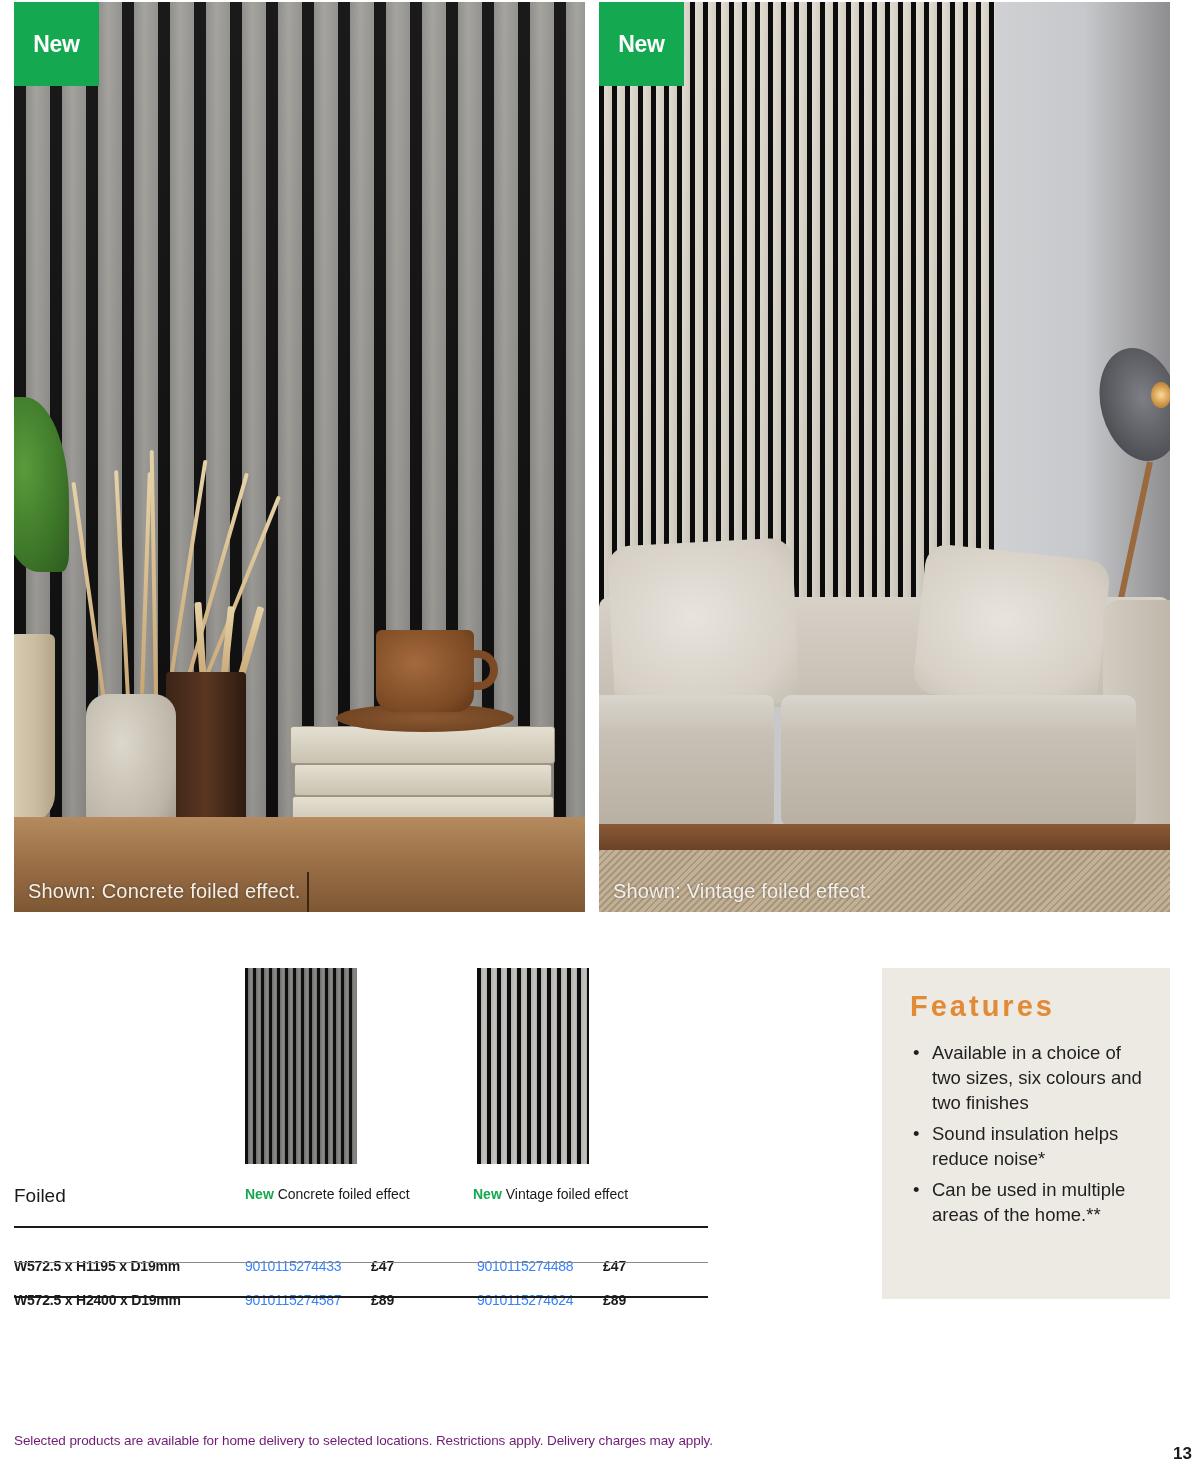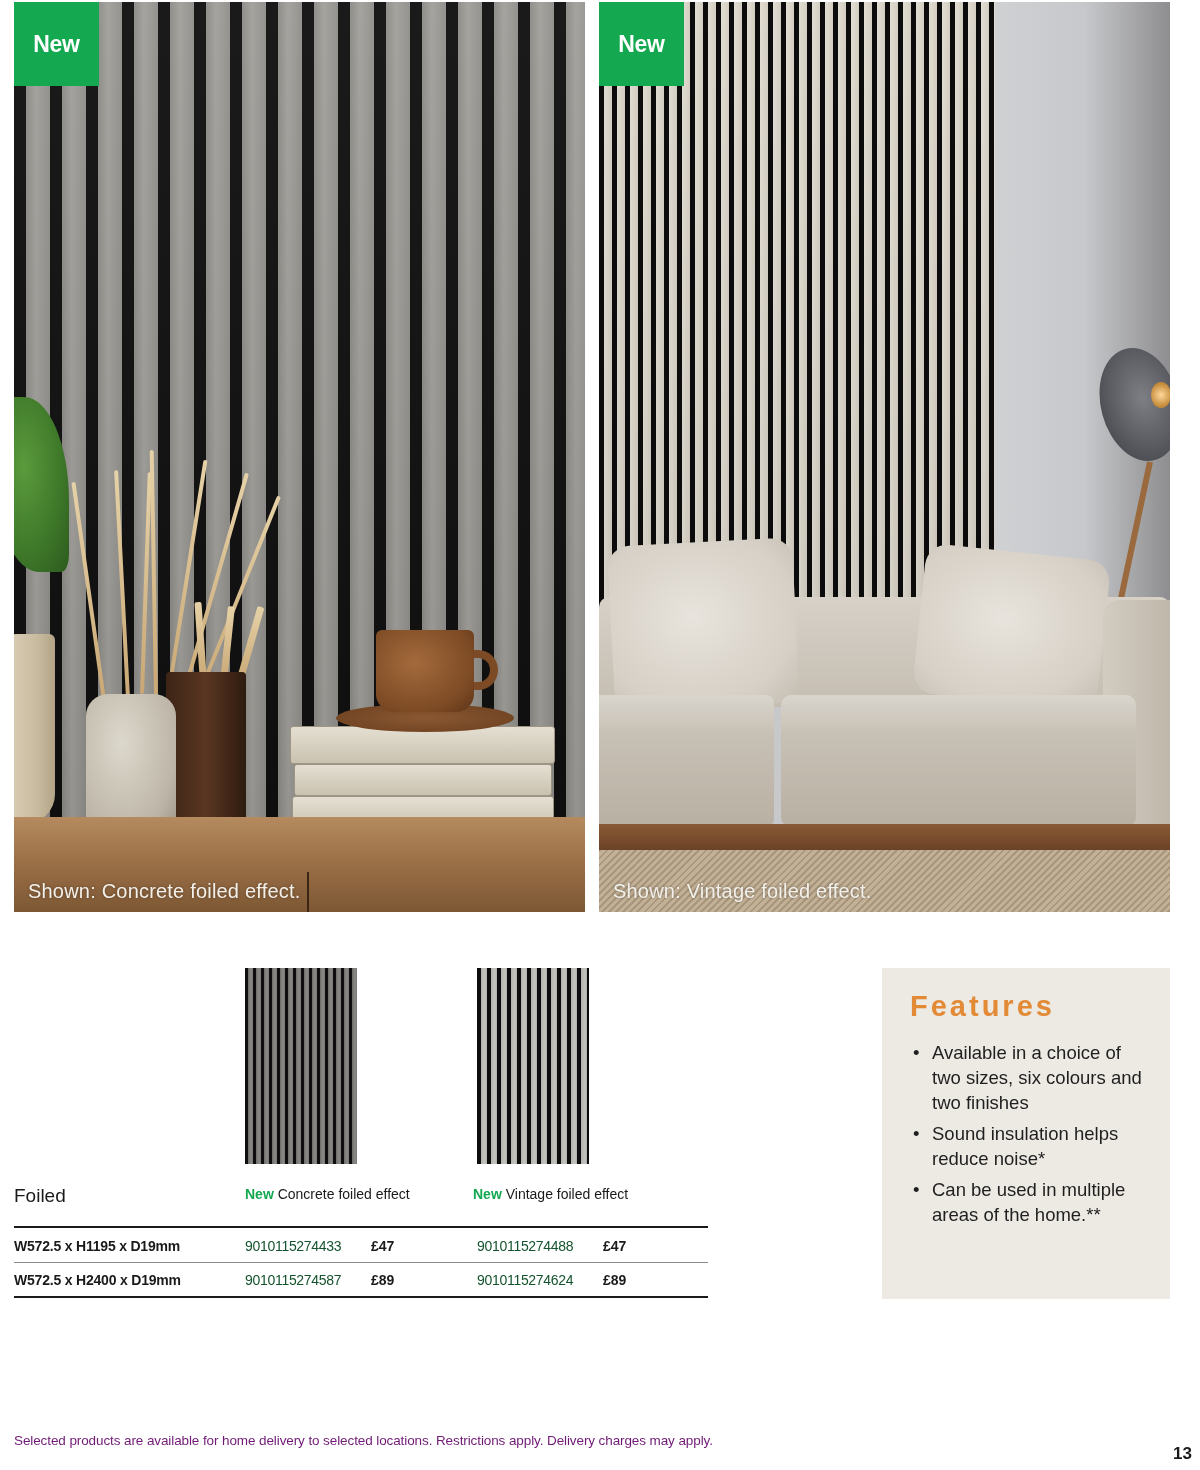--- a/index.html
+++ b/index.html
@@ -87,23 +87,23 @@
   .swatch-vintage { left: 477px; background: repeating-linear-gradient(90deg, #0d0d0d 0px, #0d0d0d 4px, #b4b2ae 4px, #c6c4bf 8px, #b0aeaa 10px, #0d0d0d 10px); }
 
   
   .tbl-title { position: absolute; left: 14px; top: 1185px; font-size: 19px; font-weight: 400; color: #1a1a1a; }
   .col-head { position: absolute; top: 1186px; font-size: 14px; color: #1a1a1a; }
   .col-head .new { color: #14a850; font-weight: 700; }
   .col-head .name { font-weight: 500; }
   .rule { position: absolute; left: 14px; width: 694px; background: #1a1a1a; }
   .rule-thick { height: 2px; }
   .rule-thin { height: 1px; background: #8a8a8a; }
-  .cell { position: absolute; font-size: 14px; color: #1a1a1a; }
+  .cell { position: absolute; font-size: 14px; color: #1a1a1a; margin-top: 20px; }
   .cell-size { left: 14px; font-weight: 700; letter-spacing: -0.2px; }
-  .cell-code { font-weight: 400; color: #14532d; letter-spacing: -0.3px; }
+  .cell-code { font-weight: 400; color: #3b82f6; letter-spacing: -0.3px; }
   .cell-price { font-weight: 700; }
 
   
   .features { position: absolute; left: 882px; top: 968px; width: 288px; height: 331px; background: #eceae3; padding: 22px 28px 0 28px; }
   .features-title { color: #e38a37; font-size: 29px; font-weight: 700; letter-spacing: 3px; margin-bottom: 17px; }
   .features-list { list-style: none; }
   .features-list li { position: relative; padding-left: 22px; font-size: 18.5px; line-height: 25px; color: #1f1f1f; margin-bottom: 6px; }
   .features-list li .bullet { position: absolute; left: 3px; top: 0; }
 
   .footer { position: absolute; left: 14px; top: 1433px; font-size: 13.5px; line-height: 16px; color: #701a75; letter-spacing: -0.1px; }

